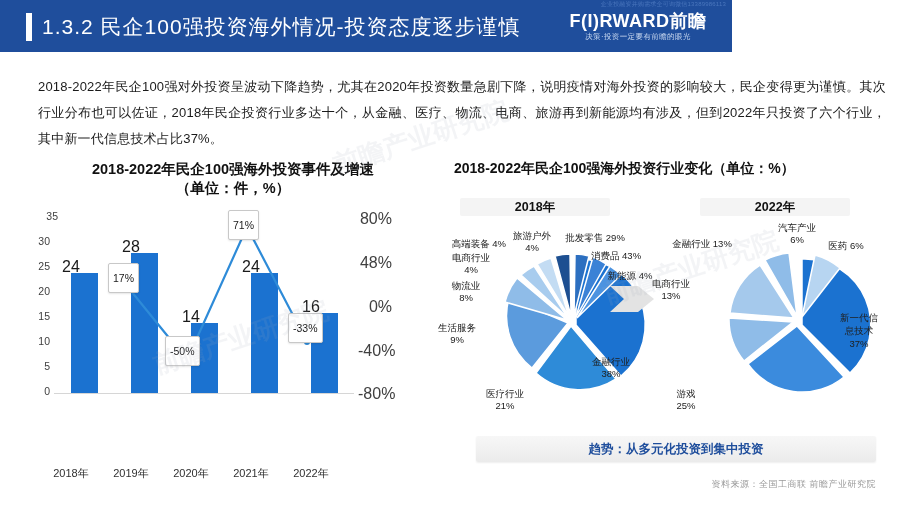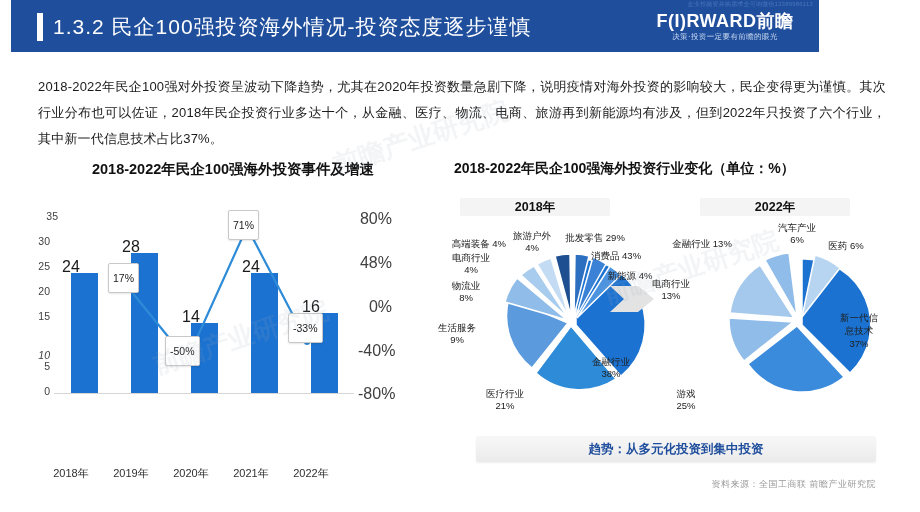--- a/index.html
+++ b/index.html
@@ -5,23 +5,22 @@
   html,body{margin:0;padding:0;}
   body{
     width:920px;height:512px;
     background:#ffffff;
     font-family:"Liberation Sans","DejaVu Sans",sans-serif;
     overflow:hidden;
     position:relative;
   }
   
   .header{
-    position:absolute;left:0;top:0;width:808px;height:52px;
+    position:absolute;left:0;top:0;width:732px;height:52px;
     background:#1F4E9C;
-    margin-left:11px;
   }
   .hdr-micro{
     position:absolute;right:6px;top:0px;
     font-size:6px;color:#4a76bd;letter-spacing:.2px;white-space:nowrap;
   }
   .hdr-bar{
     position:absolute;left:26px;top:13px;width:6px;height:28px;background:#ffffff;
   }
   .hdr-title{
     position:absolute;left:42px;top:13px;
@@ -91,29 +90,30 @@
   <div class="logo">
     <div class="logo-main">F(I)RWARD前瞻</div>
     <div class="logo-sub">决策·投资一定要有前瞻的眼光</div>
   </div>
 </div>
 
 <div class="para">2018-2022年民企100强对外投资呈波动下降趋势，尤其在2020年投资数量急剧下降，说明疫情对海外投资的影响较大，民企变得更为谨慎。其次行业分布也可以佐证，2018年民企投资行业多达十个，从金融、医疗、物流、电商、旅游再到新能源均有涉及，但到2022年只投资了六个行业，其中新一代信息技术占比37%。</div>
 
 <div class="chart-left">
   <div class="ct">2018-2022年民企100强海外投资事件及增速</div>
+  <div class="ct">（单位：件，%）</div>
 
   <div class="plot">
 
     <div class="ylab" style="left:8px;top:2px;">35</div>
     <div class="ylab" style="left:0px;top:27px;">30</div>
     <div class="ylab" style="left:0px;top:52px;">25</div>
     <div class="ylab" style="left:0px;top:77px;">20</div>
     <div class="ylab" style="left:0px;top:102px;text-align:right;">15</div>
-    <div class="ylab" style="left:0px;top:141px;font-style:italic;">10</div>
+    <div class="ylab" style="left:0px;top:127px;">10</div>
     <div class="ylab" style="left:0px;top:152px;">5</div>
     <div class="ylab" style="left:0px;top:177px;">0</div>
 
     <div class="ylab2" style="left:330px;top:2px;">80%</div>
     <div class="ylab2" style="left:330px;top:46px;">48%</div>
     <div class="ylab2" style="left:330px;top:90px;">0%</div>
     <div class="ylab2" style="left:330px;top:134px;">-40%</div>
     <div class="ylab2" style="left:330px;top:177px;">-80%</div>
 
     <div style="position:absolute;left:26px;top:185px;width:300px;height:1px;background:#d6d6d6;"></div>

